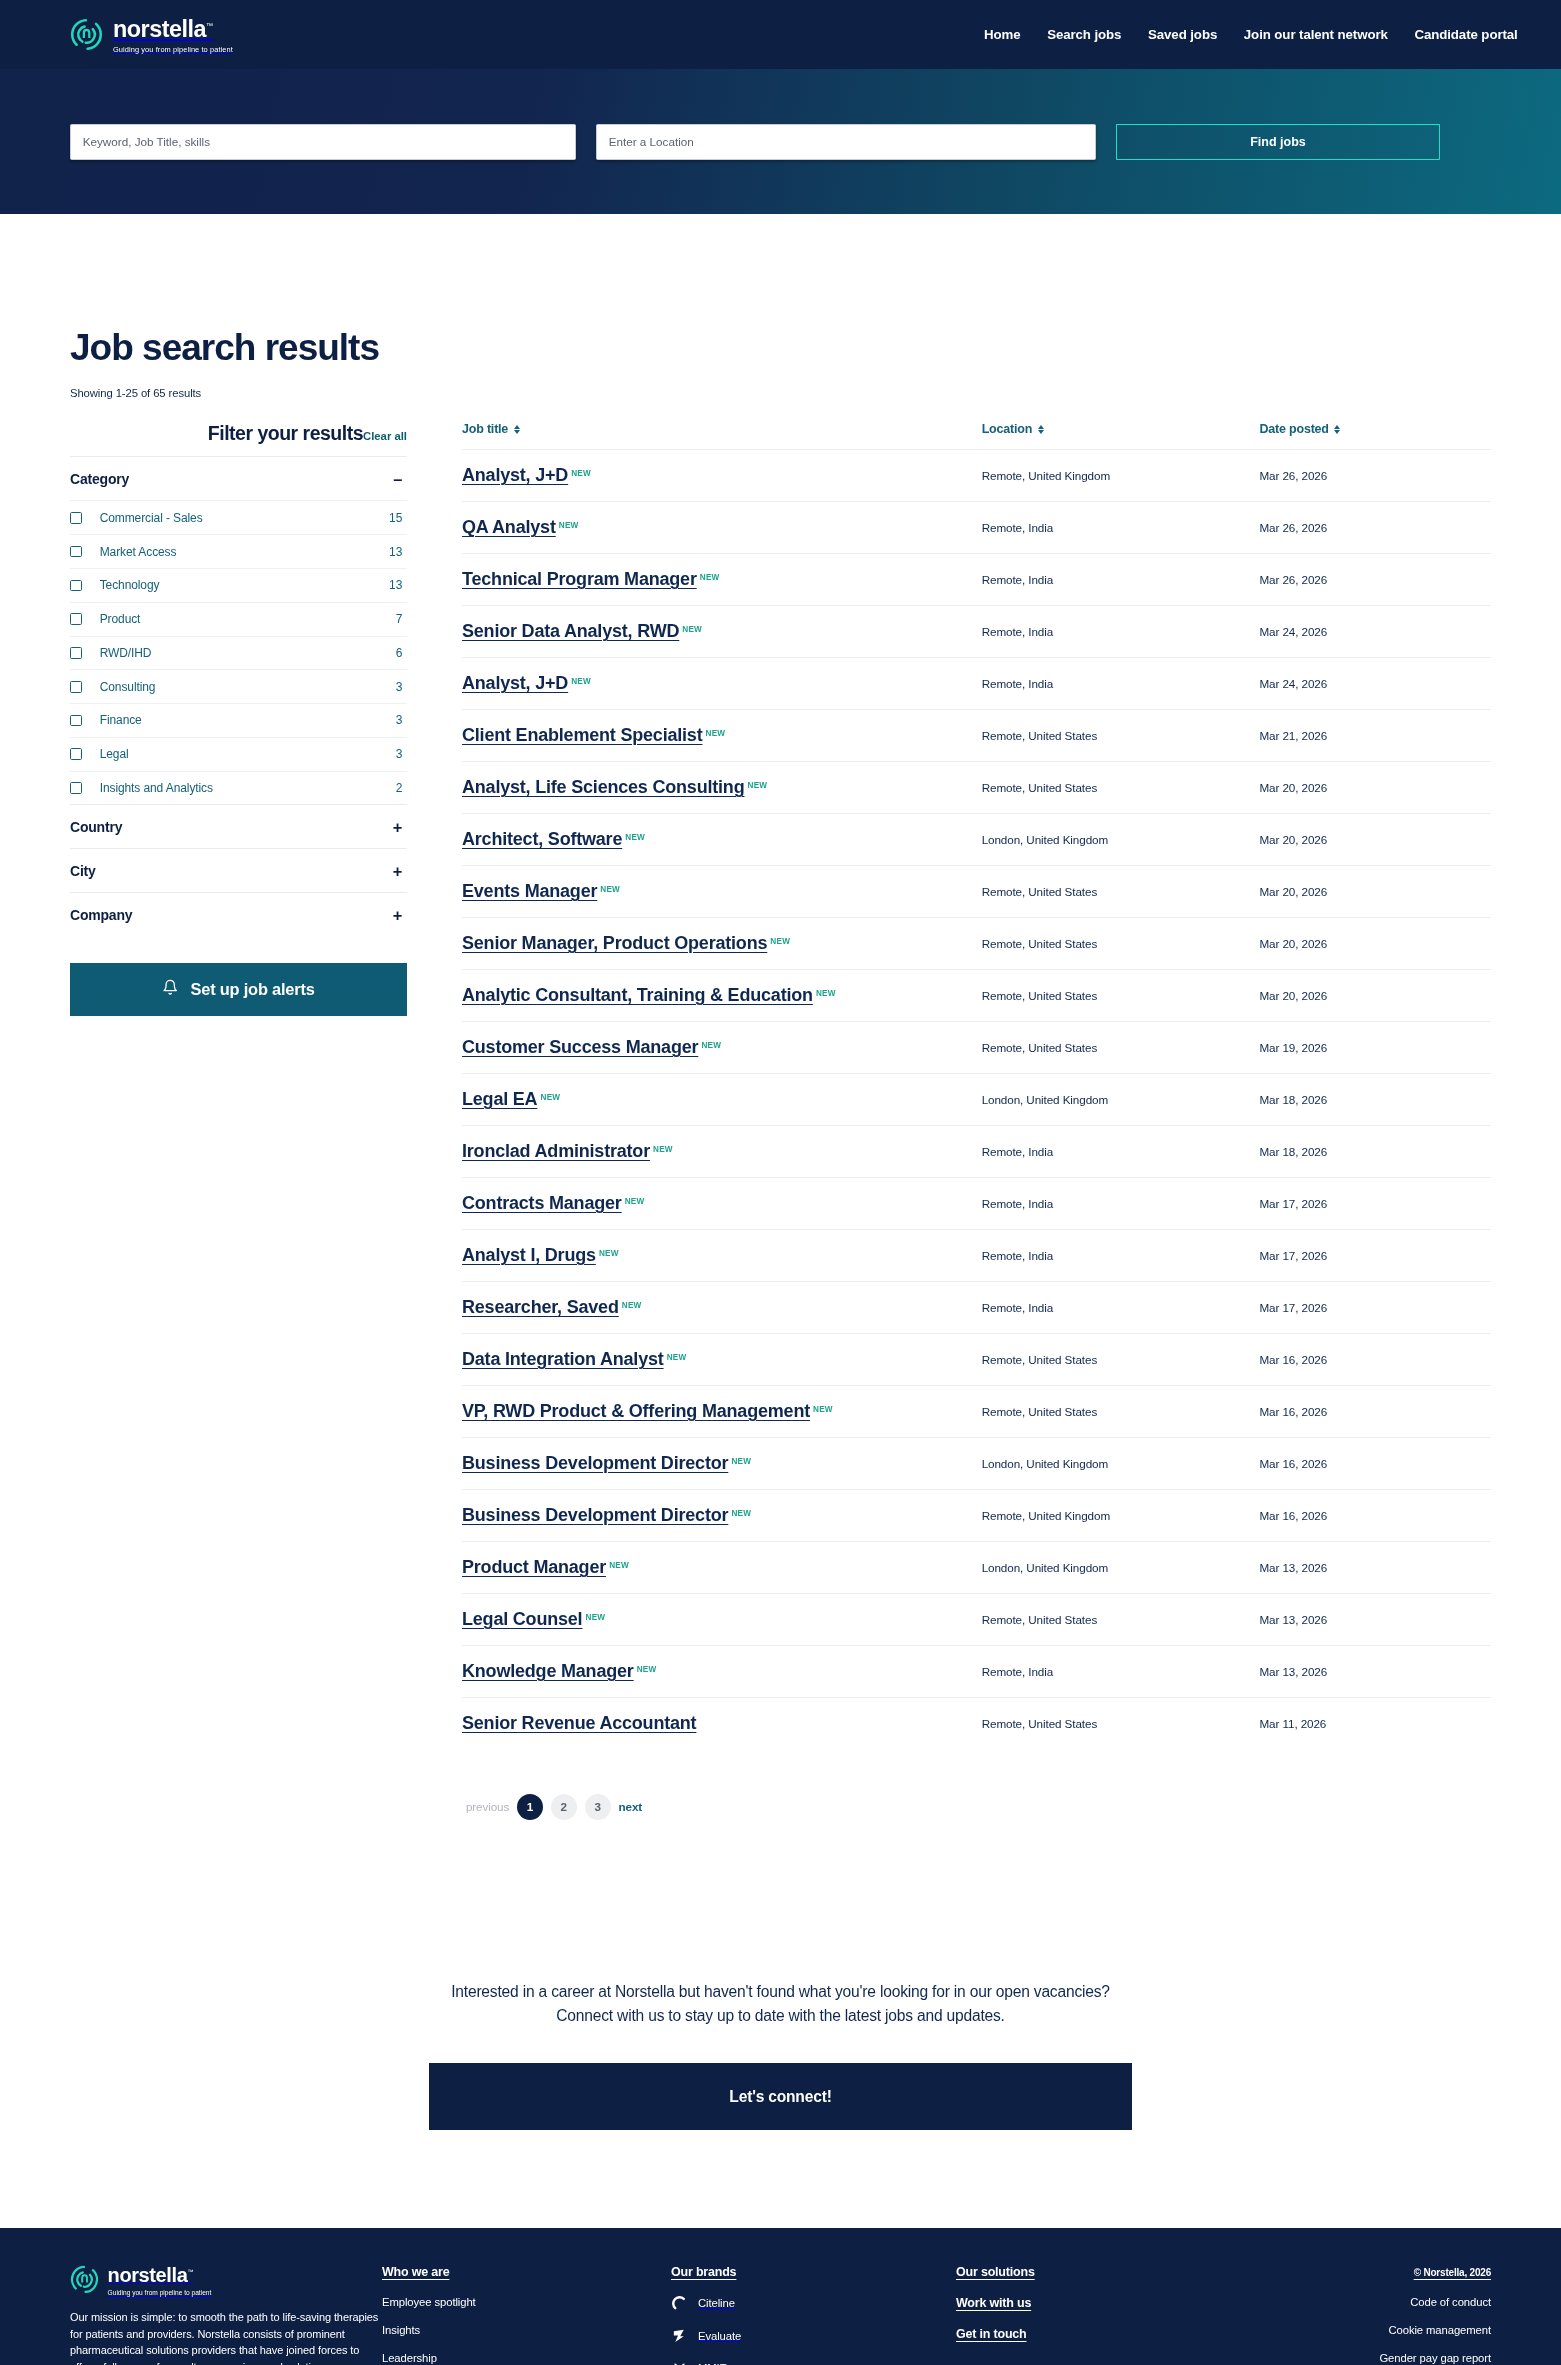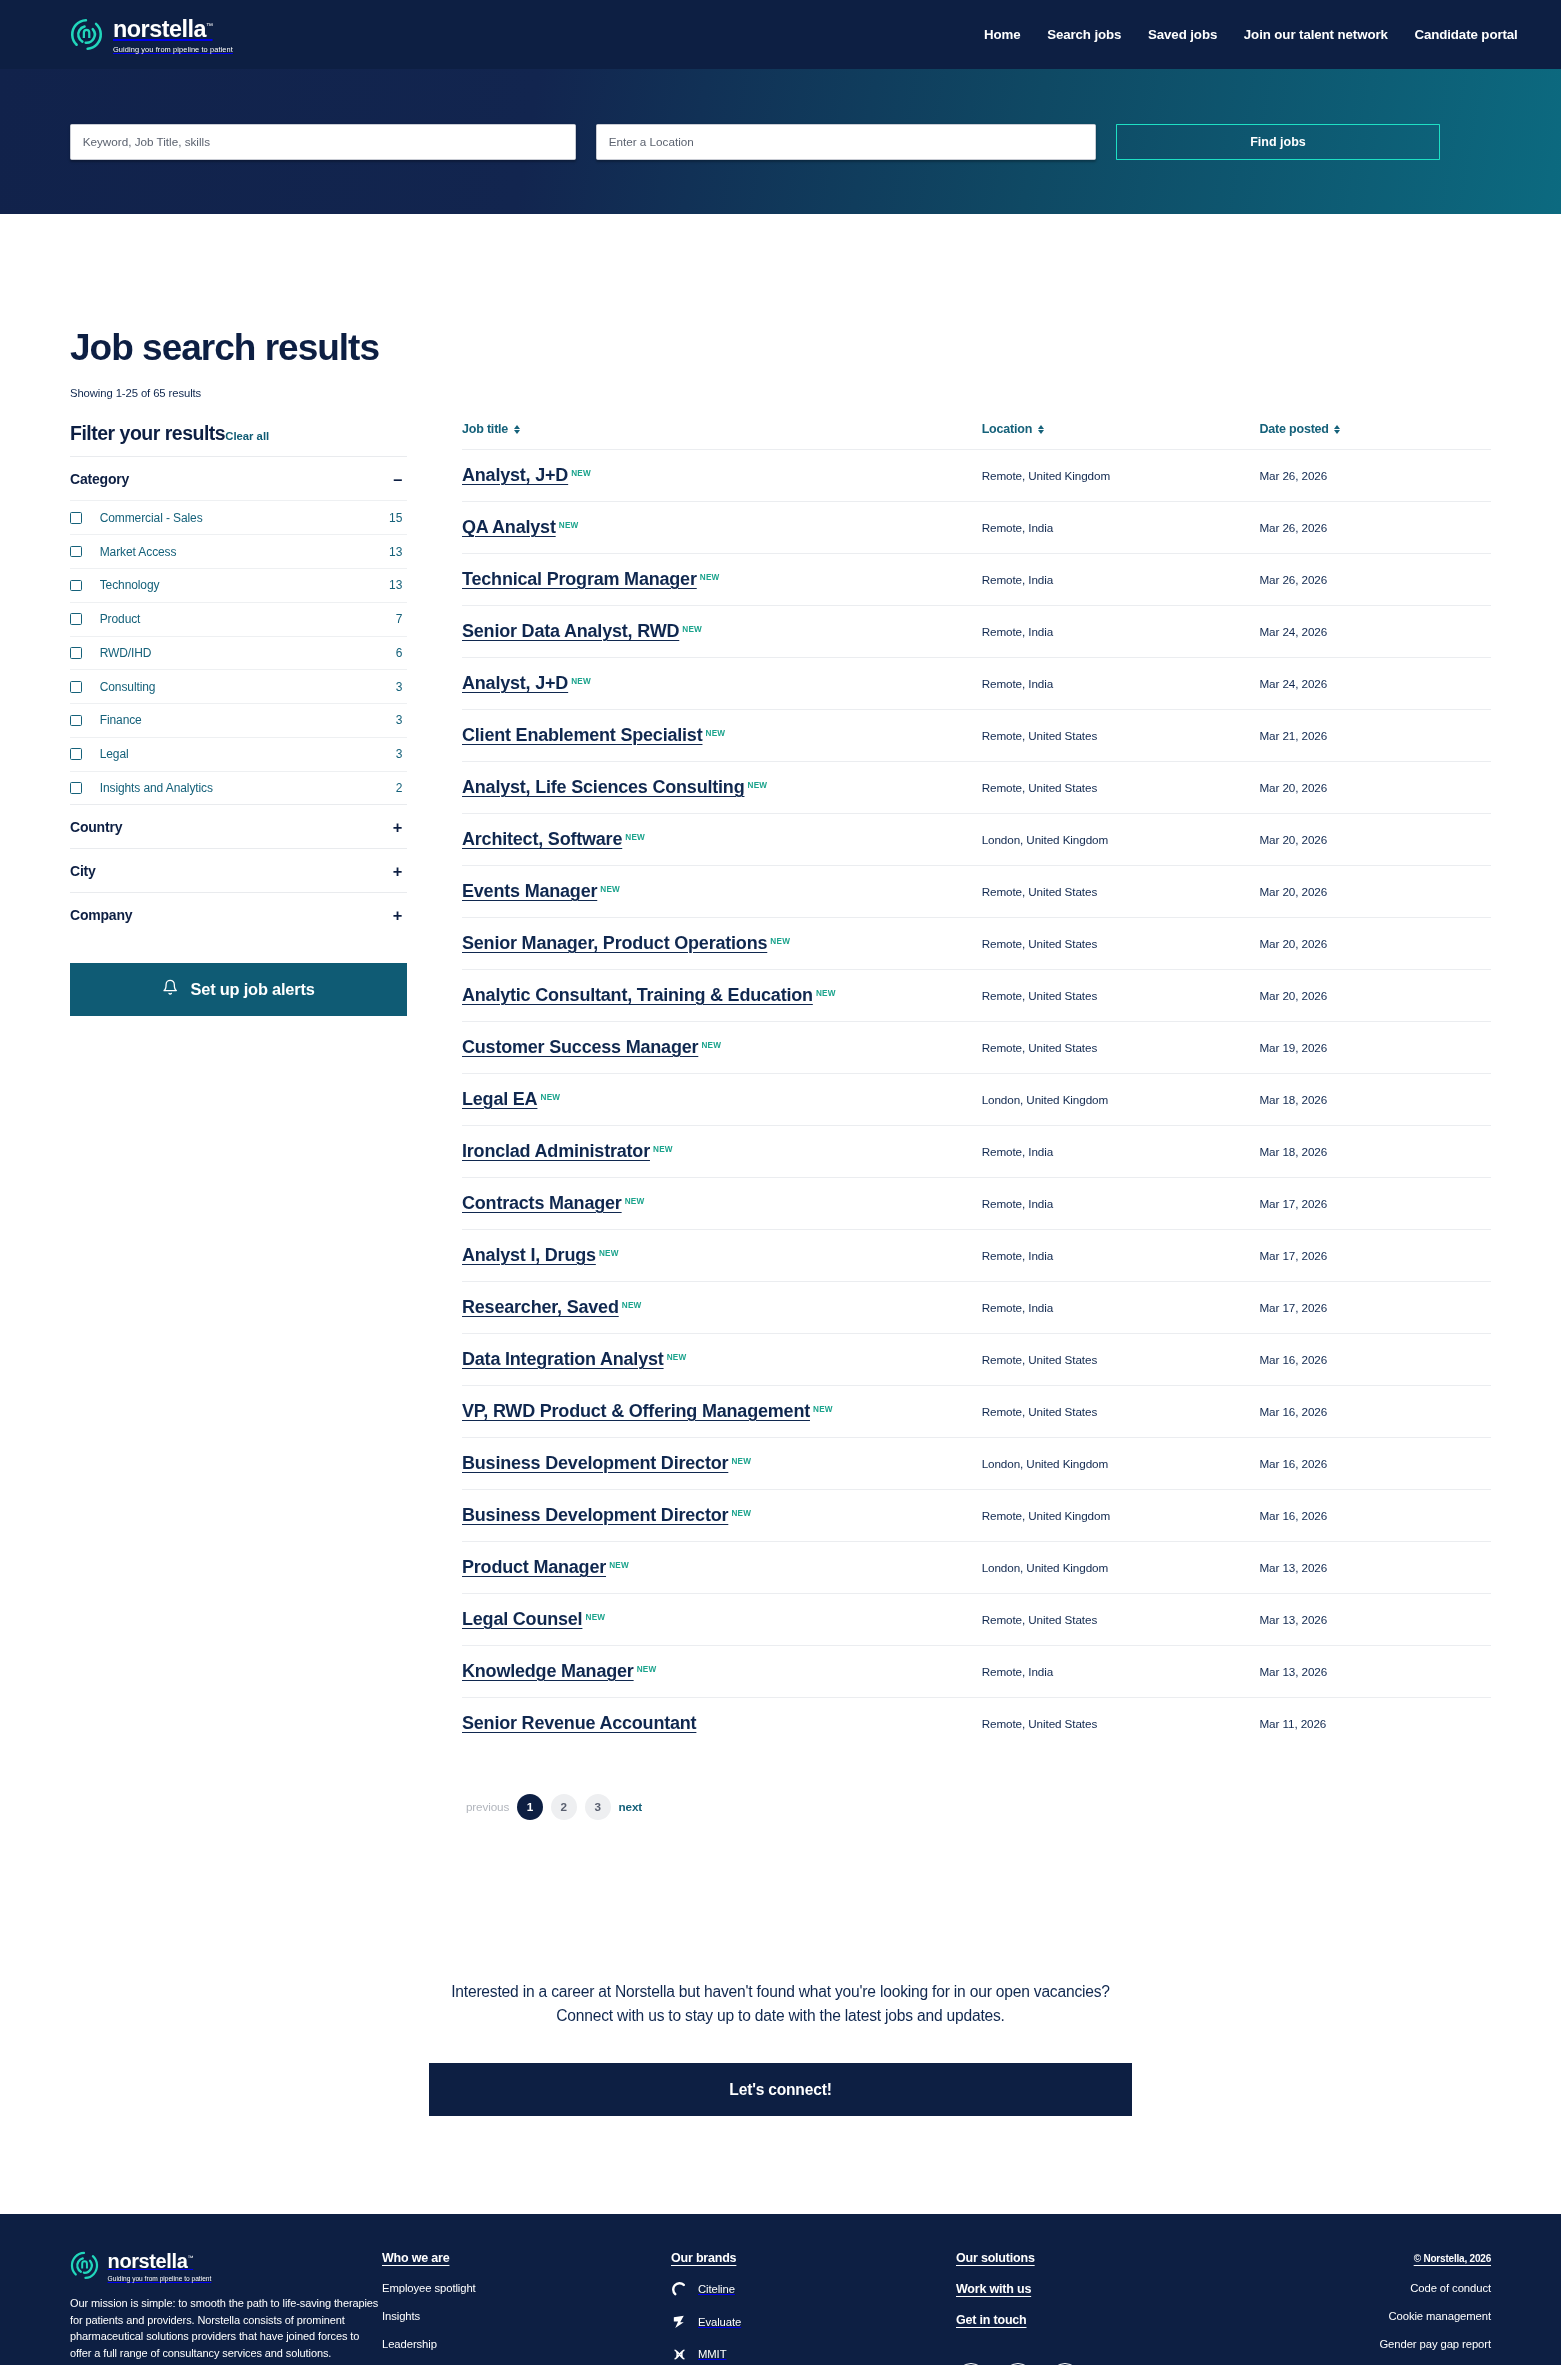--- a/index.html
+++ b/index.html
@@ -100,21 +100,21 @@
     color: #10284f;
     font-size: 11.3px;
     margin-top: 18px;
     letter-spacing: -0.1px;
   }
   .content { display: flex; gap: 55px; margin-top: 23.4px; align-items: flex-start; }
 
   
   .sidebar { width: 337px; flex: none; }
   .filter-head {
-    display: flex; align-items: baseline; justify-content: flex-start;
+    display: flex; align-items: baseline; justify-content: flex-end;
     padding-bottom: 11px;
   }
   .filter-title { color: #0d1f43; font-size: 19.5px; font-weight: 800; letter-spacing: -0.5px; }
   .clear-all {
     color: #0f5b74; font-size: 11.3px; font-weight: 700;
     text-decoration: none; cursor: pointer;
   }
   .facet-head {
     display: flex; align-items: center; justify-content: space-between;
     border-top: 0.8px solid #e9ebee;
@@ -200,21 +200,21 @@
   .pg-num.active { background: #0d1f43; color: #ffffff; }
 
   
   .cta { text-align: center; padding: 160px 0 0 0; }
   .cta-text {
     color: #10284f; font-size: 15.6px; line-height: 1.55;
     width: 703px; margin: 0 auto; letter-spacing: -0.2px;
   }
   .cta-btn {
     margin: 35px auto 0;
-    display: block; width: 703px; height: 53px;
+    display: block; width: 703px; height: 67px;
     background: #0d1f43; border: 0; color: #ffffff;
     font-family: "Liberation Sans", sans-serif;
     font-size: 15.6px; font-weight: 800; letter-spacing: -0.2px;
     cursor: pointer;
   }
 
   
   .footer {
     margin-top: 98px;
     background: #0d1f43;

